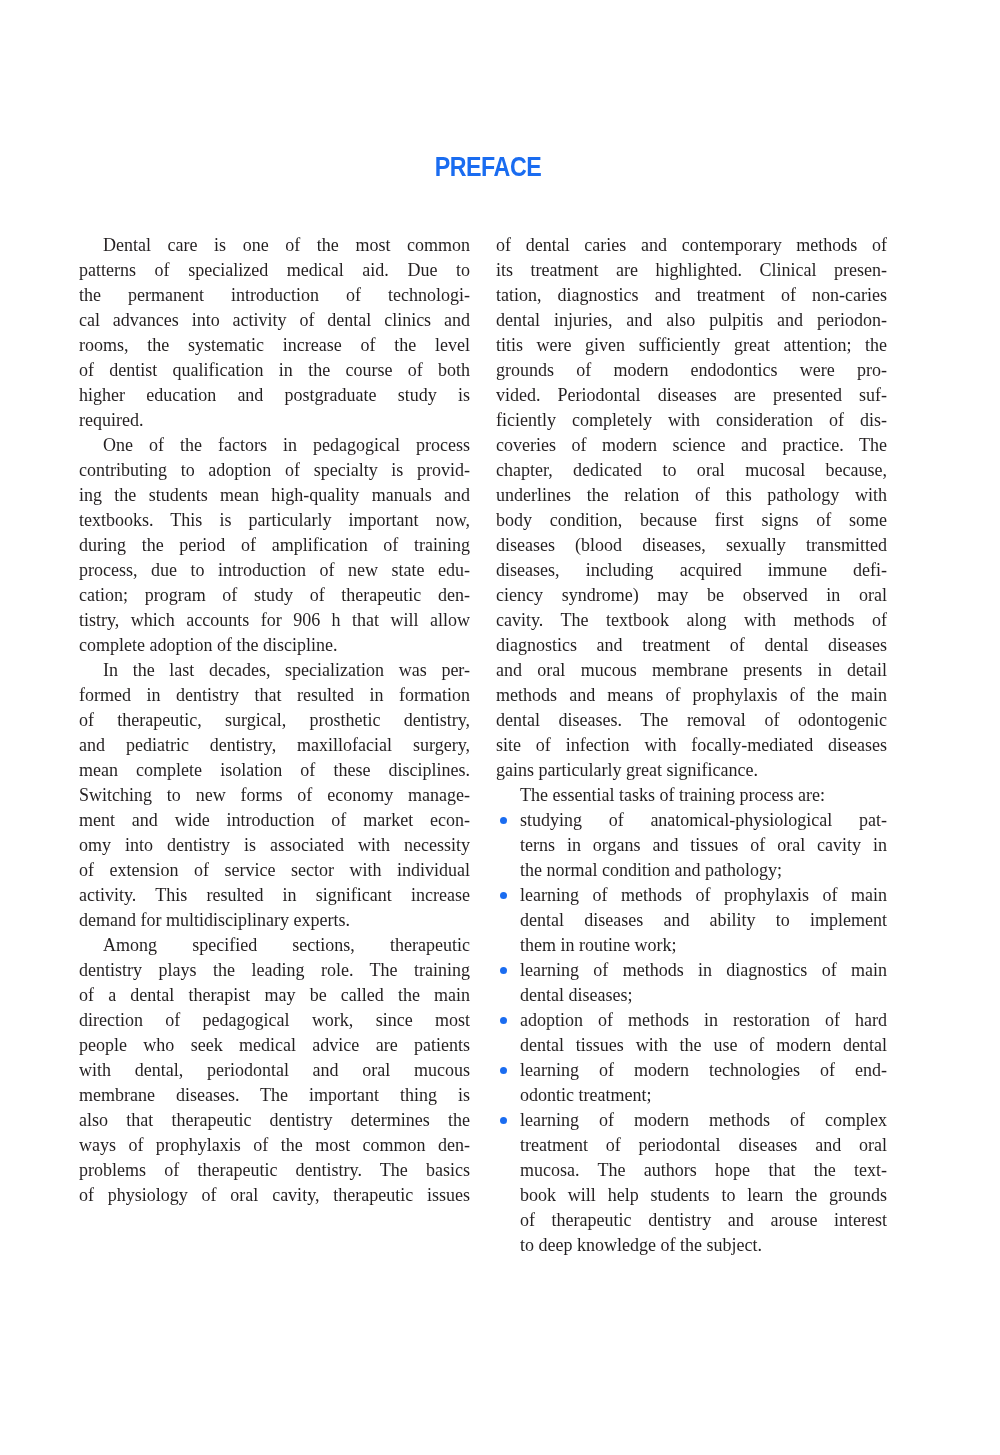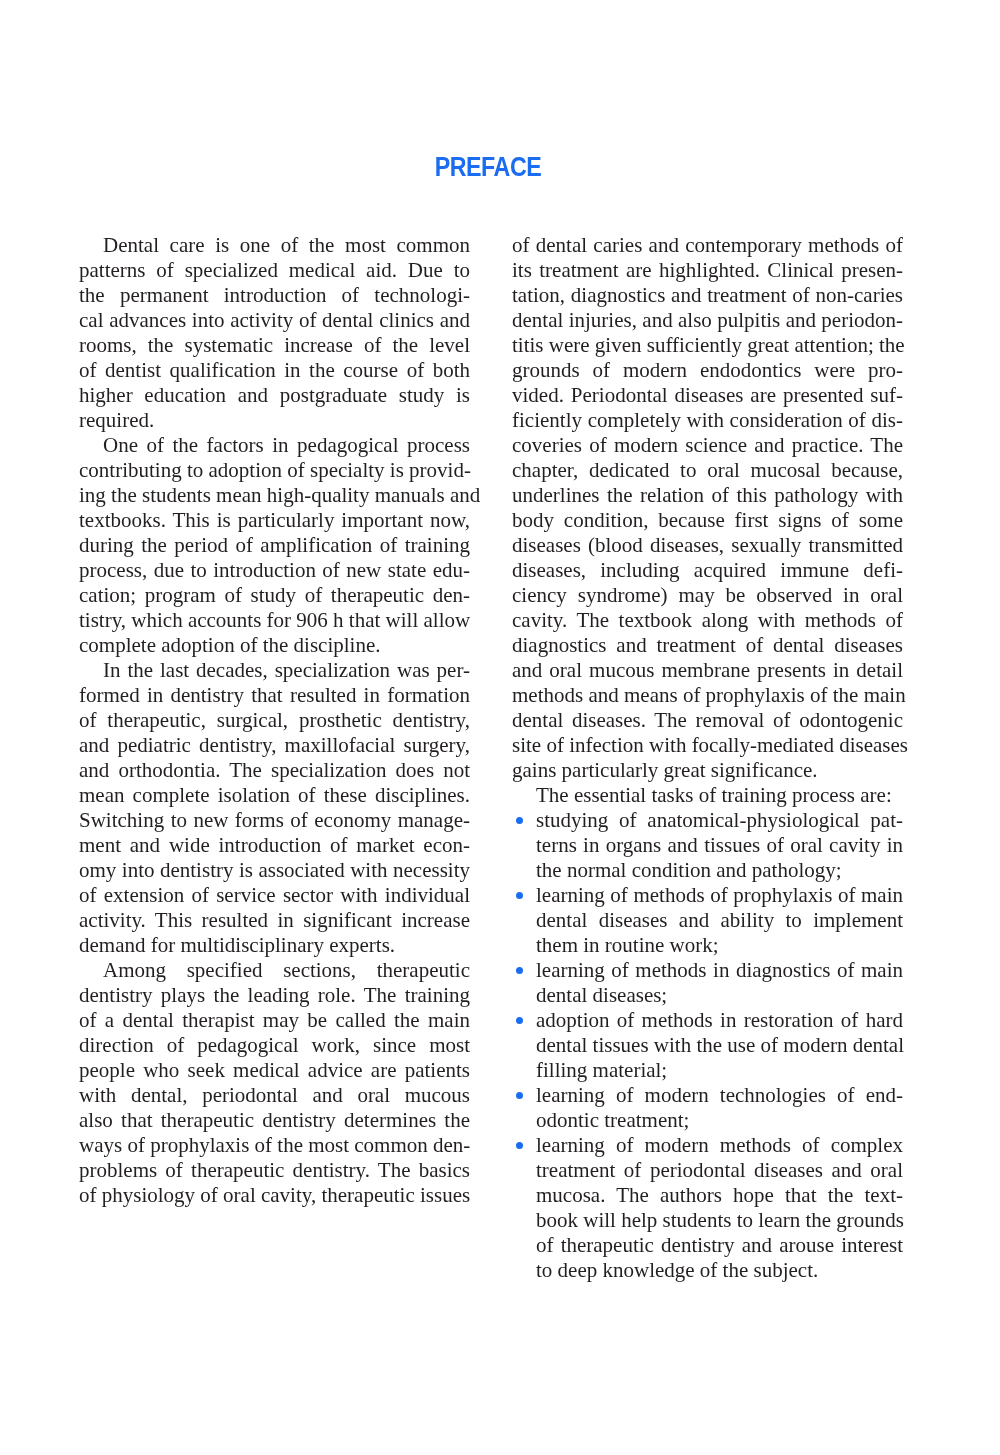--- a/index.html
+++ b/index.html
@@ -8,24 +8,24 @@
       position: absolute; left: 0; top: 152px; width: 976px;
       text-align: center;
       font-family: "Liberation Sans", "DejaVu Sans", sans-serif;
       font-weight: bold; font-size: 27px; letter-spacing: -0.5px;
       color: #1a6cf0;
       transform: scaleX(0.86); transform-origin: 488px 0;
     }
     .col {
       position: absolute; top: 233px;
       font-family: "Liberation Serif", "DejaVu Serif", serif;
-      font-size: 21px; color: #231f20;
+      font-size: 18px; color: #231f20;
     }
     .col-left { left: 79px; width: 391px; }
-    .col-right { left: 512px; width: 391px; }
+    .col-right { left: 496px; width: 391px; }
     .ln {
       display: block; height: 25px; line-height: 25px;
       text-align: justify; text-align-last: justify;
       white-space: nowrap;
     }
     .ln.last { text-align-last: left; }
     .ln.indent { padding-left: 24px; }
     .bullet-item { position: relative; padding-left: 24px; }
     .bullet-dot {
       position: absolute; left: 4px; top: 9px;
@@ -61,37 +61,37 @@
     <span class="ln">cation; program of study of therapeutic den-</span>
     <span class="ln">tistry, which accounts for 906 h that will allow</span>
     <span class="ln last">complete adoption of the discipline.</span>
   </div>
 
   <div>
     <span class="ln indent">In the last decades, specialization was per-</span>
     <span class="ln">formed in dentistry that resulted in formation</span>
     <span class="ln">of therapeutic, surgical, prosthetic dentistry,</span>
     <span class="ln">and pediatric dentistry, maxillofacial surgery,</span>
-    <span class="ln">and orthodontia. The specialization does not</span>
     <span class="ln">mean complete isolation of these disciplines.</span>
     <span class="ln">Switching to new forms of economy manage-</span>
     <span class="ln">ment and wide introduction of market econ-</span>
     <span class="ln">omy into dentistry is associated with necessity</span>
     <span class="ln">of extension of service sector with individual</span>
     <span class="ln">activity. This resulted in significant increase</span>
     <span class="ln last">demand for multidisciplinary experts.</span>
   </div>
 
   <div>
     <span class="ln indent">Among specified sections, therapeutic</span>
     <span class="ln">dentistry plays the leading role. The training</span>
     <span class="ln">of a dental therapist may be called the main</span>
     <span class="ln">direction of pedagogical work, since most</span>
     <span class="ln">people who seek medical advice are patients</span>
     <span class="ln">with dental, periodontal and oral mucous</span>
+    <span class="ln">membrane diseases. The important thing is</span>
     <span class="ln">also that therapeutic dentistry determines the</span>
     <span class="ln">ways of prophylaxis of the most common den-</span>
   </div>
 
   <div>
     <span class="ln">problems of therapeutic dentistry. The basics</span>
     <span class="ln">of physiology of oral cavity, therapeutic issues</span>
   </div>
 </div>
 
@@ -143,21 +143,20 @@
     <div class="bullet-item">
       <span class="bullet-dot"></span>
       <span class="ln">learning of methods in diagnostics of main</span>
       <span class="ln last">dental diseases;</span>
     </div>
 
     <div class="bullet-item">
       <span class="bullet-dot"></span>
       <span class="ln">adoption of methods in restoration of hard</span>
       <span class="ln">dental tissues with the use of modern dental</span>
-      <span class="ln last">filling material;</span>
     </div>
 
     <div class="bullet-item">
       <span class="bullet-dot"></span>
       <span class="ln">learning of modern technologies of end-</span>
       <span class="ln last">odontic treatment;</span>
     </div>
 
     <div class="bullet-item">
       <span class="bullet-dot"></span>

